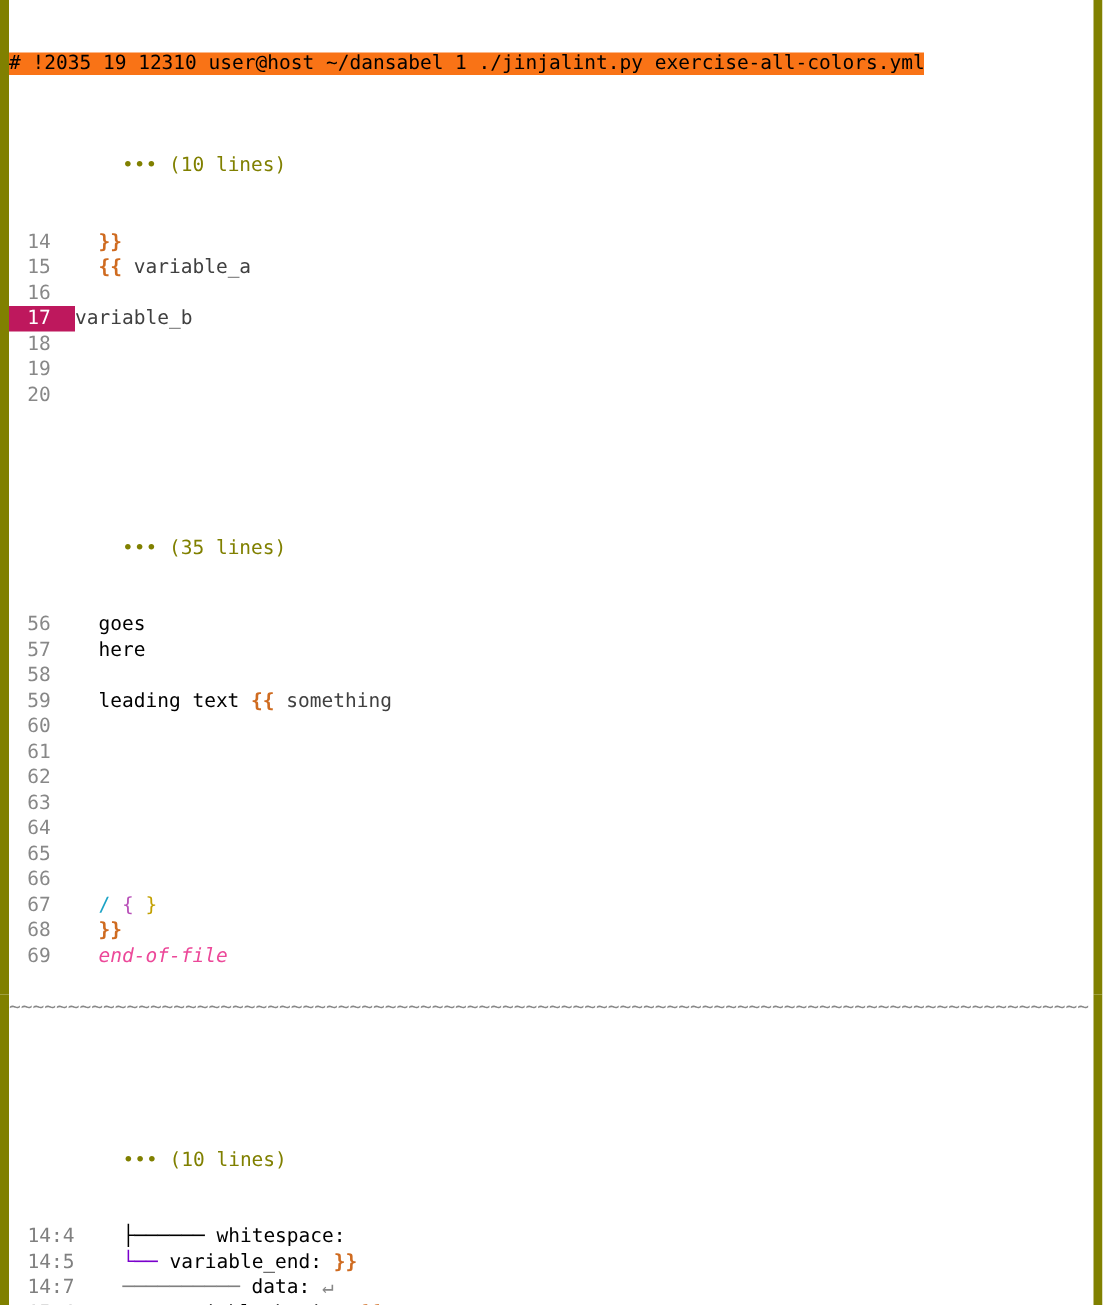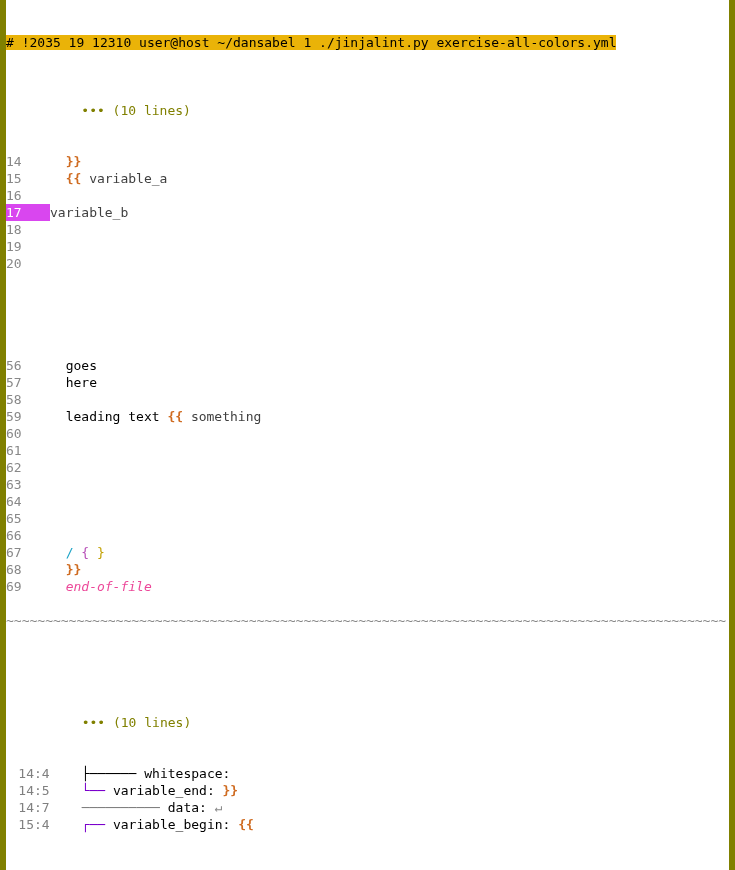--- a/index.html
+++ b/index.html
@@ -13,23 +13,23 @@
     width: 735px;
   }
   .pane {
     white-space: pre;
     padding: 0;
     border-left: 6px solid #808000;
     border-right: 6px solid #808000;
     box-sizing: border-box;
   }
   .row { display: block; }
-  .prompt-hash { background: #eab308; color: #000; }
-  .gutter { color: #888888; display: inline-block; text-align: left; width: 40px; padding-right: 4px; }
-  .gutter-hl { background: #d946ef; color: #ffffff; }
+  .prompt-hash { background: #f97316; color: #000; }
+  .gutter { color: #888888; display: inline-block; text-align: center; width: 40px; padding-right: 4px; }
+  .gutter-hl { background: #be185d; color: #ffffff; }
   .gutter2 { color: #808080; display: inline-block; text-align: center; width: 56px; padding-right: 4px; }
   .dim { color: #000000; }
   .olive { color: #808000; font-weight: normal; }
   .jinja-delim { color: #cf6b20; font-weight: bold; }
   .jinja-var { color: #404040; font-weight: normal; }
   .comment { color: #ec4899; font-style: italic; }
   .slash { color: #1ba3c6; }
   .brace1 { color: #b84fb8; }
   .brace2 { color: #c2a000; }
   .branch-purple { color: #7a00cc; font-weight: bold; }
@@ -49,20 +49,21 @@
 <body>
 
 <div class="pane">
   <span class="row"><span class="prompt-hash"># !2035 19 12310 user@host ~/dansabel 1 ./jinjalint.py exercise-all-colors.yml</span></span>
 </div>
 
 <div class="pane">
   <span class="row"><span class="gutter"> </span><span>    </span><span class="olive">••• (10 lines)</span></span>
   <div id="upper-lines"><span class="row"><span class="gutter">14</span>  <span class="jinja-delim">}}</span></span><span class="row"><span class="gutter">15</span>  <span class="jinja-delim">{{ </span><span class="jinja-var">variable_a</span></span><span class="row"><span class="gutter">16</span></span><span class="row"><span class="gutter gutter-hl">17</span><span class="jinja-var">variable_b</span></span><span class="row"><span class="gutter">18</span></span><span class="row"><span class="gutter">19</span></span><span class="row"><span class="gutter">20</span></span></div>
   <span class="row"><span class="gutter"> </span></span>
+  <span class="row"><span class="gutter"> </span><span>    </span><span class="olive">••• (35 lines)</span></span>
   <div id="upper-lines2"><span class="row"><span class="gutter">56</span><span class="dim">  goes</span></span><span class="row"><span class="gutter">57</span><span class="dim">  here</span></span><span class="row"><span class="gutter">58</span><span class="dim"></span></span><span class="row"><span class="gutter">59</span><span class="dim">  leading text </span><span class="jinja-delim">{{ </span><span class="jinja-var">something</span></span><span class="row"><span class="gutter">60</span><span class="dim"></span></span><span class="row"><span class="gutter">61</span><span class="dim"></span></span><span class="row"><span class="gutter">62</span><span class="dim"></span></span><span class="row"><span class="gutter">63</span><span class="dim"></span></span><span class="row"><span class="gutter">64</span><span class="dim"></span></span><span class="row"><span class="gutter">65</span><span class="dim"></span></span><span class="row"><span class="gutter">66</span><span class="dim"></span></span><span class="row"><span class="gutter">67</span>  <span class="slash">/</span><span class="brace1"> { </span><span class="brace2">}</span></span><span class="row"><span class="gutter">68</span>  <span class="jinja-delim">}}</span></span><span class="row"><span class="gutter">69</span><span class="comment">  end-of-file</span></span></div>
 </div>
 
 <div class="sep">~~~~~~~~~~~~~~~~~~~~~~~~~~~~~~~~~~~~~~~~~~~~~~~~~~~~~~~~~~~~~~~~~~~~~~~~~~~~~~~~~~~~~~~~~~~~</div>
 
 <div class="pane">
   <span class="row"> </span>
   <span class="row"><span class="gutter2"> </span><span>  </span><span class="olive">••• (10 lines)</span></span>
   <div id="lower-rows"><span class="row"><span class="gutter2">14:4</span><span class="branch-black">  ├──────</span><span> whitespace:</span></span><span class="row"><span class="gutter2">14:5</span><span class="branch-purple">  └──</span><span> variable_end: </span><span class="jinja-delim">}}</span></span><span class="row"><span class="gutter2">14:7</span><span class="branch-gray">  ──────────</span><span> data: </span><span class="nl">↵</span></span><span class="row"><span class="gutter2">15:4</span><span class="branch-purple">  ┌──</span><span> variable_begin: </span><span class="jinja-delim">{{</span></span></div>
   

